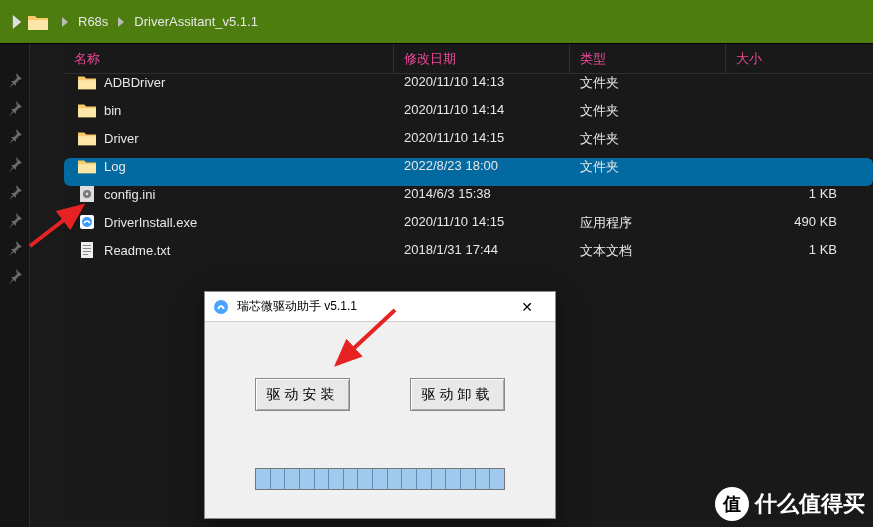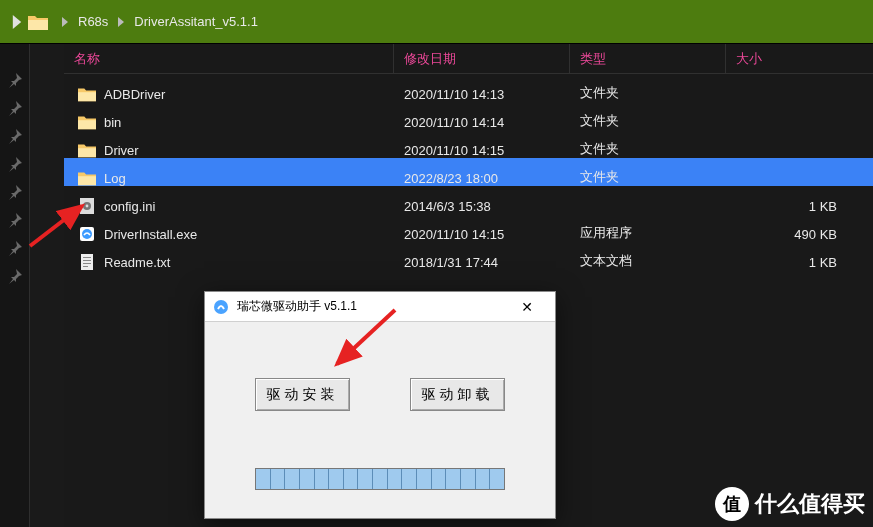--- a/index.html
+++ b/index.html
@@ -17,22 +17,22 @@
 
 .file-panel { flex: 1; background: #191919; position: relative; margin-left: 34px; }
 .columns { display: flex; height: 30px; border-bottom: 1px solid #303030; color: #ec4899; }
 .col { display: flex; align-items: center; padding: 0 10px; border-right: 1px solid #303030; }
 .col-name { width: 330px; }
 .col-date { width: 176px; }
 .col-type { width: 156px; }
 .col-size { flex: 1; justify-content: flex-start; border-right: none; }
 
 .rows { }
-.row { display: flex; height: 28px; align-items: flex-end; position: relative; }
-.row.selected { background: #3b82f6; }
+.row { display: flex; height: 28px; align-items: flex-start; position: relative; }
+.row.selected { background: #0369a1; border-radius: 6px; }
 .cell { padding: 0 10px; }
 .cell-name { width: 330px; display: flex; align-items: center; gap: 8px; padding-left: 14px; }
 .cell-date { width: 176px; }
 .cell-type { width: 156px; }
 .cell-size { flex: 1; text-align: right; padding-right: 36px; }
 .fname { }
 .ficon { width: 18px; height: 16px; flex-shrink: 0; }
 
 
 .dialog { position: absolute; left: 204px; top: 291px; width: 352px; height: 228px; background: #f0f0f0; border: 1px solid #8a8a8a; box-shadow: 0 6px 24px rgba(0,0,0,0.5); }

